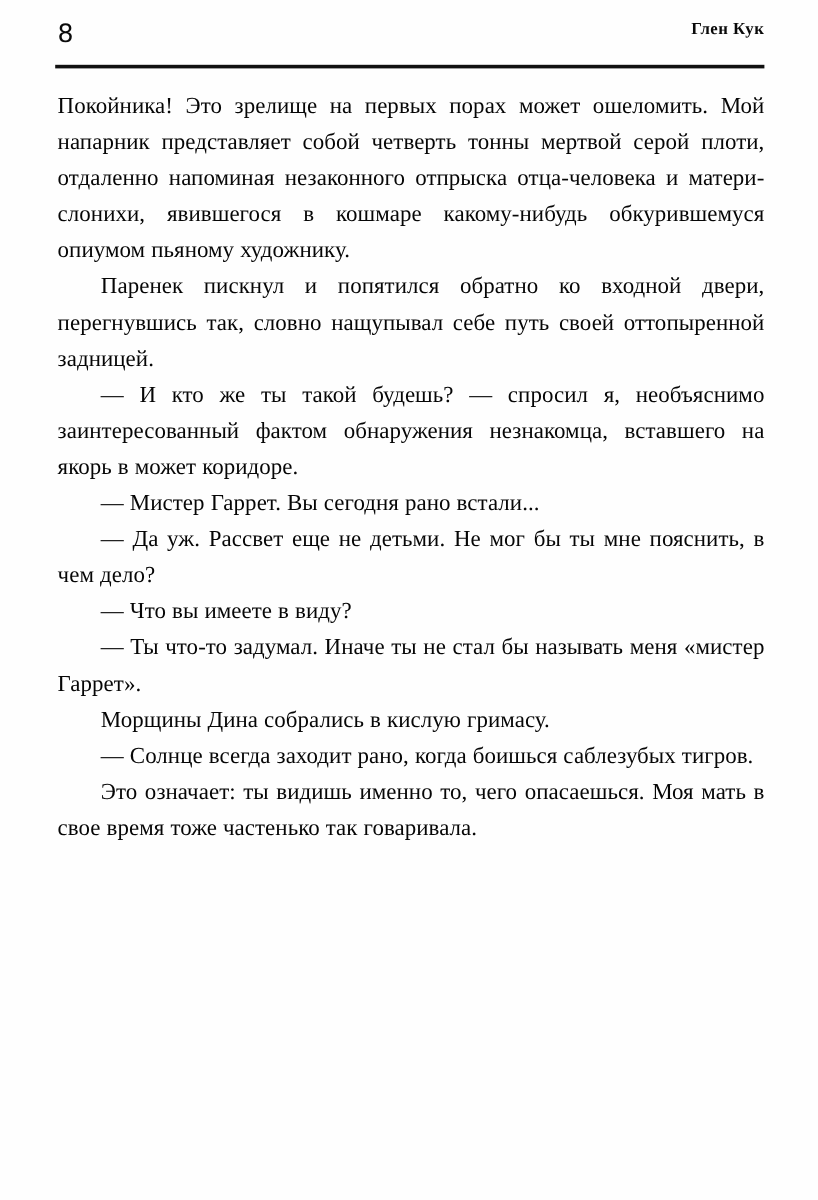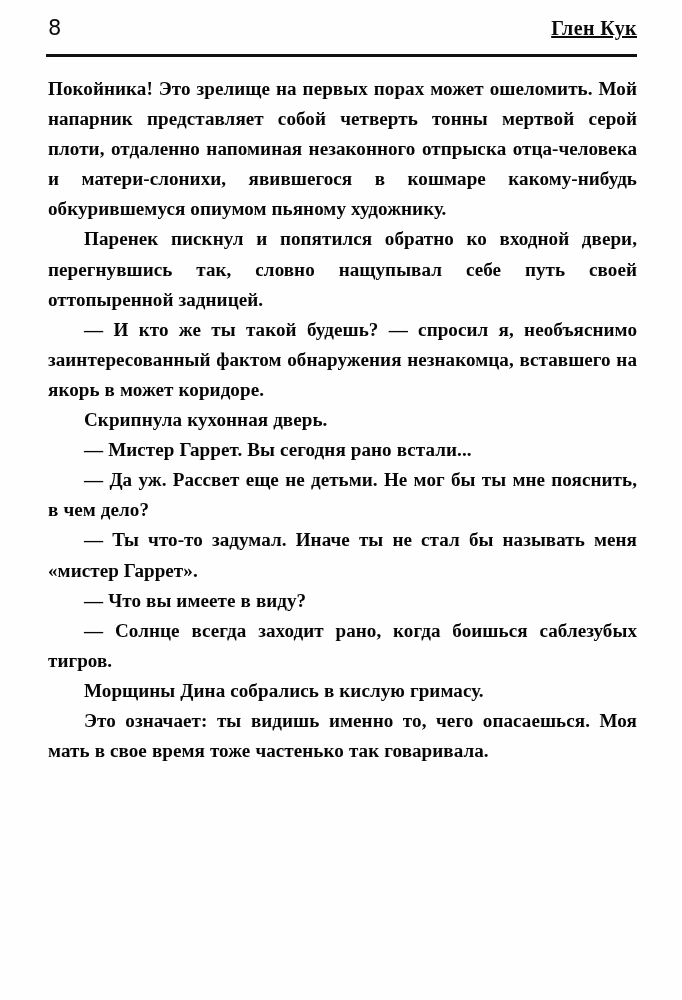--- a/index.html
+++ b/index.html
@@ -40,26 +40,25 @@
     font-family: "DejaVu Sans", "Liberation Sans", sans-serif;
     font-size: 21px;
     font-weight: 400;
     line-height: 1;
     color: #111111;
     letter-spacing: 0;
   }
 
   .running-title {
     font-family: "Liberation Serif", "DejaVu Serif", serif;
-    font-size: 20px;
+    font-size: 14px;
     font-weight: 600;
     line-height: 1;
     color: #111111;
     letter-spacing: 0.4px;
-    text-decoration: underline;
   }
 
   .head-rule {
     position: absolute;
     top: 54px;
     left: 46px;
     width: 591px;
     height: 3px;
     background: #111111;
   }
@@ -72,21 +71,21 @@
     width: 589px;
   }
 
   .para {
     margin: 0;
     font-size: 19.1px;
     line-height: 30.1px;
     text-align: justify;
     text-justify: inter-word;
     text-indent: 36px;
-    font-weight: 700;
+    font-weight: 400;
     color: #0d0d0d;
     word-spacing: 0.2px;
     letter-spacing: 0.05px;
     -webkit-font-smoothing: none;
   }
 
   .para.flush {
     text-indent: 0;
   }
 
@@ -104,24 +103,23 @@
     <span class="folio">8</span>
     <span class="running-title">Глен Кук</span>
   </div>
 
   <div class="head-rule"></div>
 
   <div class="textblock">
     <p class="para flush">Покойника! Это зрелище на первых порах может ошеломить. Мой напарник представляет собой четверть тонны мертвой серой плоти, отдаленно напоминая незаконного отпрыска отца-человека и матери-слонихи, явившегося в кошмаре какому-нибудь обкурившемуся опиумом пьяному художнику.</p>
     <p class="para">Паренек пискнул и попятился обратно ко входной двери, перегнувшись так, словно нащупывал себе путь своей оттопыренной задницей.</p>
     <p class="para">— И кто же ты такой будешь? — спросил я, необъяснимо заинтересованный фактом обнаружения незнакомца, вставшего на якорь в может коридоре.</p>
-    <p class="para">Скрипнула кухонная дверь.</p>
     <p class="para">— Мистер Гаррет. Вы сегодня рано встали...</p>
     <p class="para">— Да уж. Рассвет еще не детьми. Не мог бы ты мне пояснить, в чем дело?</p>
+    <p class="para">— Что вы имеете в виду?</p>
     <p class="para">— Ты что-то задумал. Иначе ты не стал бы называть меня «мистер Гаррет».</p>
-    <p class="para">— Что вы имеете в виду?</p>
+    <p class="para">Морщины Дина собрались в кислую гримасу.</p>
     <p class="para">— Солнце всегда заходит рано, когда боишься саблезубых тигров.</p>
-    <p class="para">Морщины Дина собрались в кислую гримасу.</p>
     <p class="para">Это означает: ты видишь именно то, чего опасаешься. Моя мать в свое время тоже частенько так говаривала.</p>
 
   </div>
 
 </div>
 
 </body></html>

